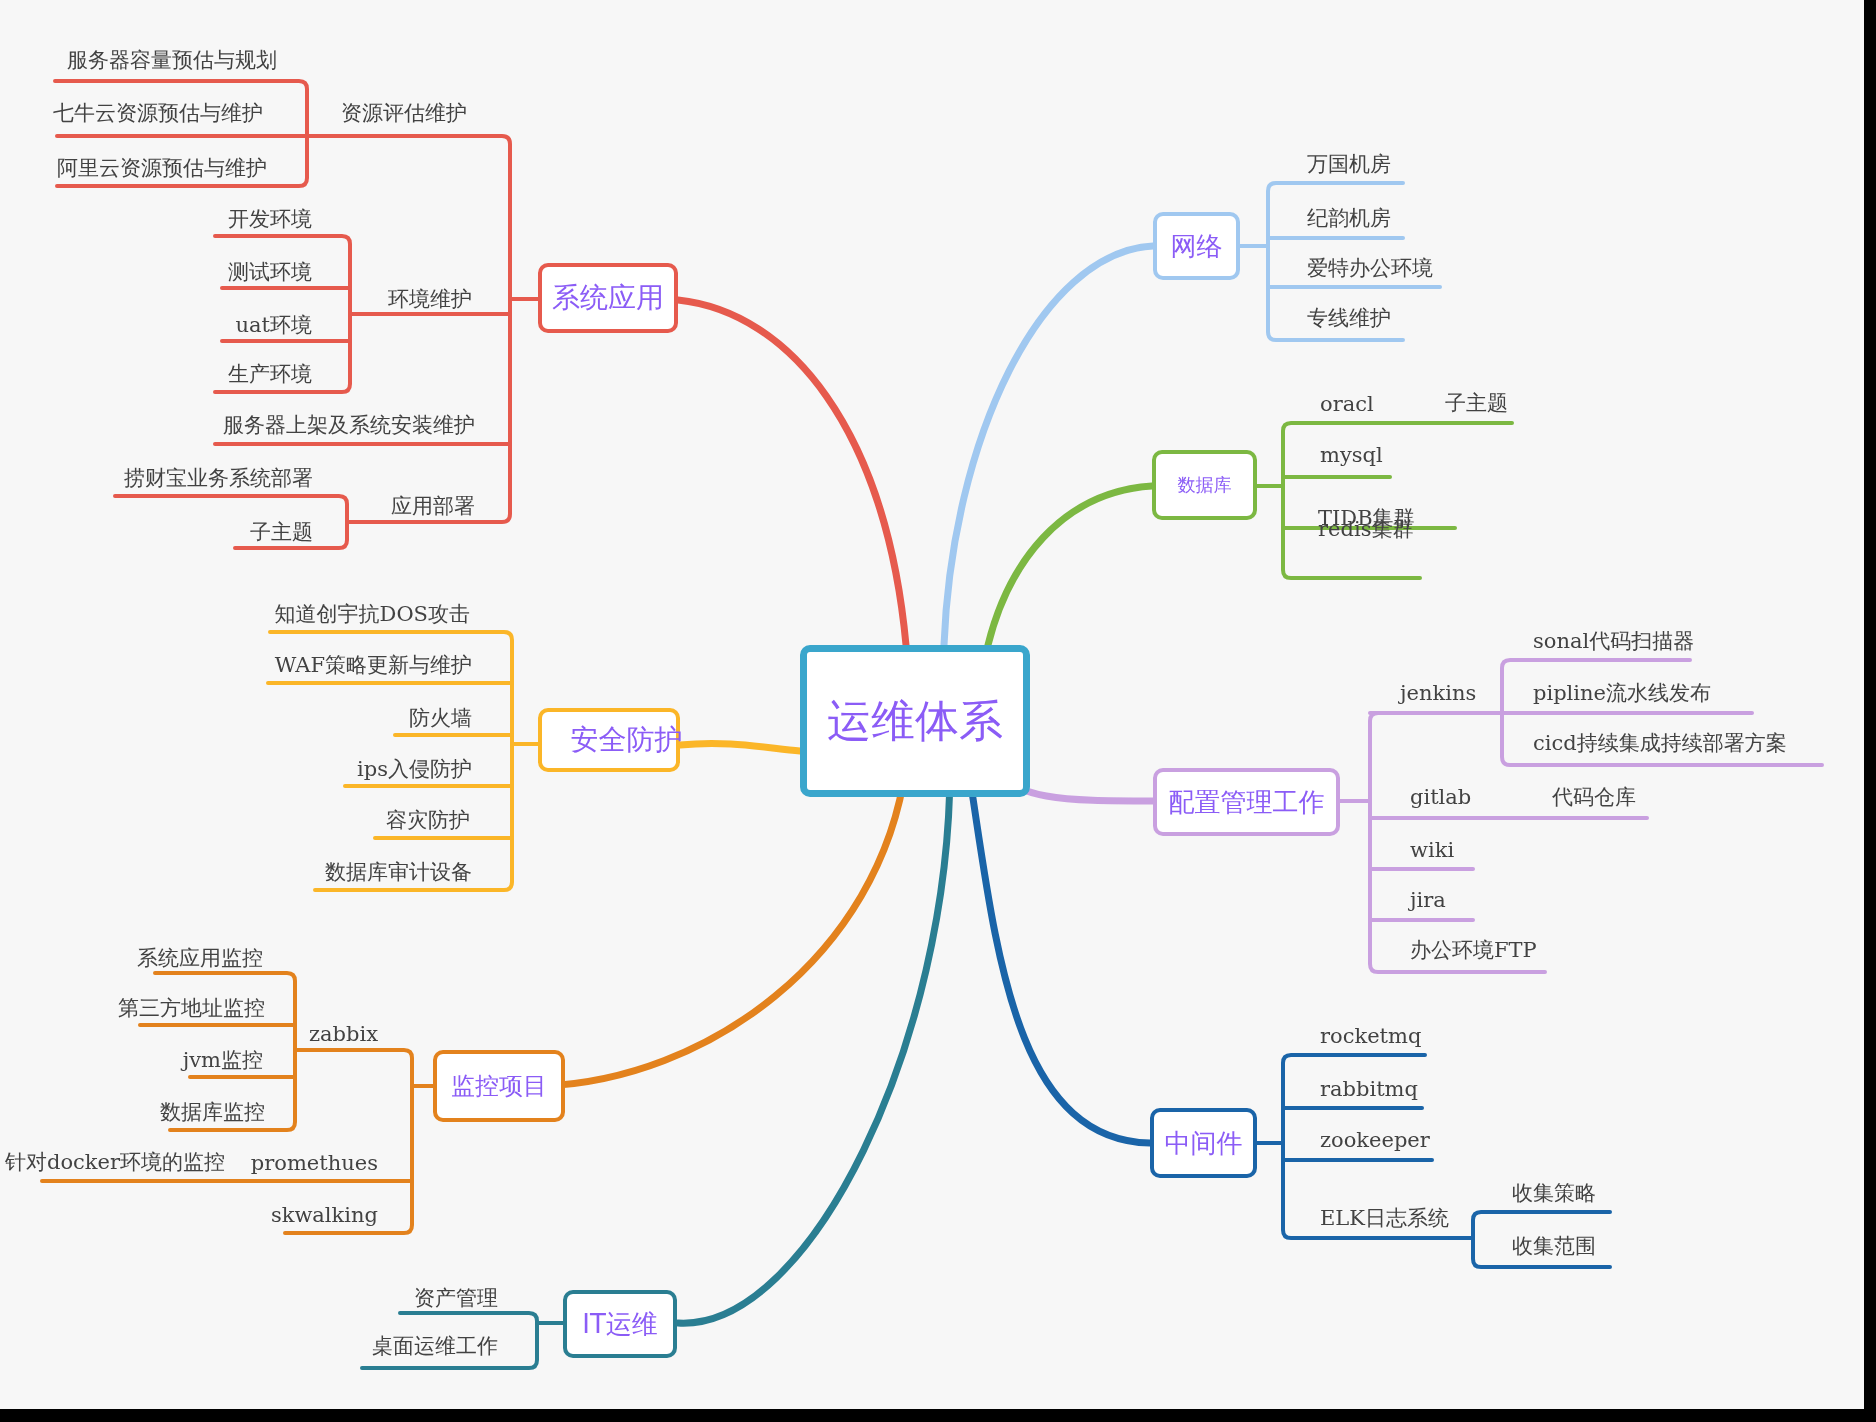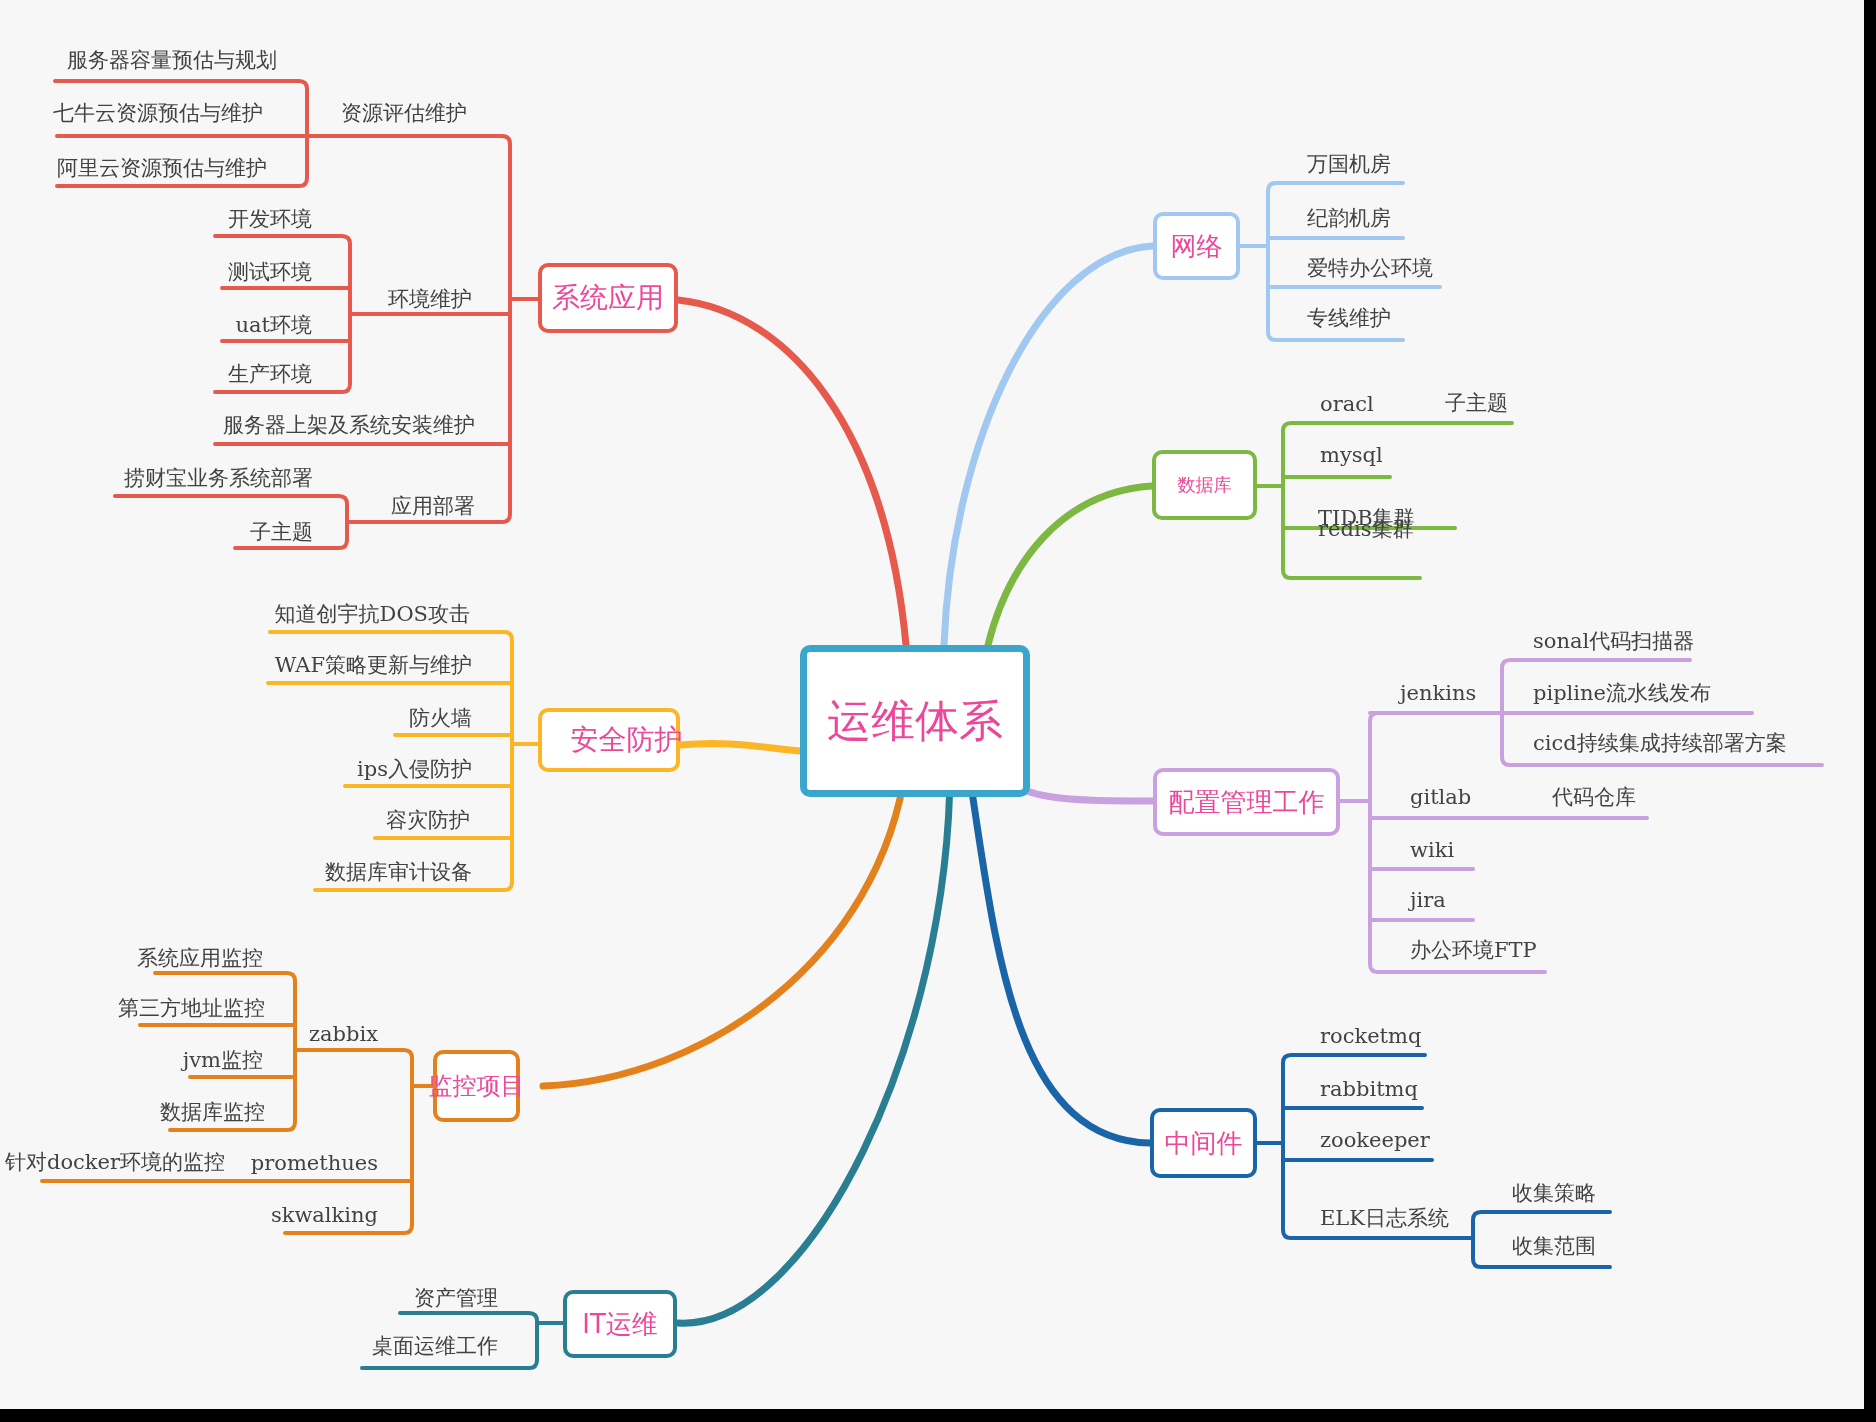--- a/index.html
+++ b/index.html
@@ -2,21 +2,21 @@
 <html><head>
 <meta charset="utf-8">
 <style>
   html,body{margin:0;padding:0;background:#f7f7f7;}
   .stage{position:relative;width:1876px;height:1422px;background:#f7f7f7;overflow:hidden;
          font-family:"DejaVu Serif","Liberation Serif",serif;}
   .wires{position:absolute;left:0;top:0;width:1876px;height:1422px;}
   .leaf{position:absolute;font-size:21px;line-height:26px;color:#424242;white-space:nowrap;}
   .ra{text-align:right;}
   .box{position:absolute;background:#ffffff;display:flex;align-items:center;justify-content:center;
-       border-style:solid;border-radius:10px;box-sizing:border-box;color:#ec4899;white-space:nowrap;
+       border-style:solid;border-radius:10px;box-sizing:border-box;color:#8b5cf6;white-space:nowrap;
        font-family:"DejaVu Sans","Liberation Sans",sans-serif;}
   .edgebar{position:absolute;background:#000;}
 </style>
 </head>
 <body>
 
 <div class="stage">
 
   <svg class="wires" viewBox="0 0 1876 1422">
 
@@ -113,21 +113,21 @@
       </g>
     </g>
   </svg>
 
   <div class="box" style="left:800px;top:645px;width:230px;height:152px;border-width:7px;border-color:#3aa6cc;font-size:44px;">运维体系</div>
 
   <div class="box" style="left:538px;top:263px;width:140px;height:70px;border-width:4px;border-color:#e65a4d;font-size:28px;">系统应用</div>
 
   <div class="box" style="left:538px;top:708px;width:142px;height:64px;border-width:4px;border-color:#fbb628;font-size:28px;padding-left:35px;">安全防护</div>
 
-  <div class="box" style="left:433px;top:1050px;width:87px;height:72px;border-width:4px;border-color:#e3821d;font-size:24px;">监控项目</div>
+  <div class="box" style="left:433px;top:1050px;width:132px;height:72px;border-width:4px;border-color:#e3821d;font-size:24px;">监控项目</div>
 
   <div class="box" style="left:563px;top:1290px;width:114px;height:68px;border-width:4px;border-color:#2a7e92;font-size:26px;">IT运维</div>
 
   <div class="box" style="left:1153px;top:212px;width:87px;height:68px;border-width:4px;border-color:#a0c8f0;font-size:26px;">网络</div>
 
   <div class="box" style="left:1152px;top:450px;width:105px;height:70px;border-width:4px;border-color:#7cb842;font-size:18px;">数据库</div>
 
   <div class="box" style="left:1153px;top:768px;width:187px;height:68px;border-width:4px;border-color:#c9a0e0;font-size:26px;">配置管理工作</div>
 
   <div class="box" style="left:1150px;top:1108px;width:107px;height:70px;border-width:4px;border-color:#1a64a8;font-size:26px;">中间件</div>

